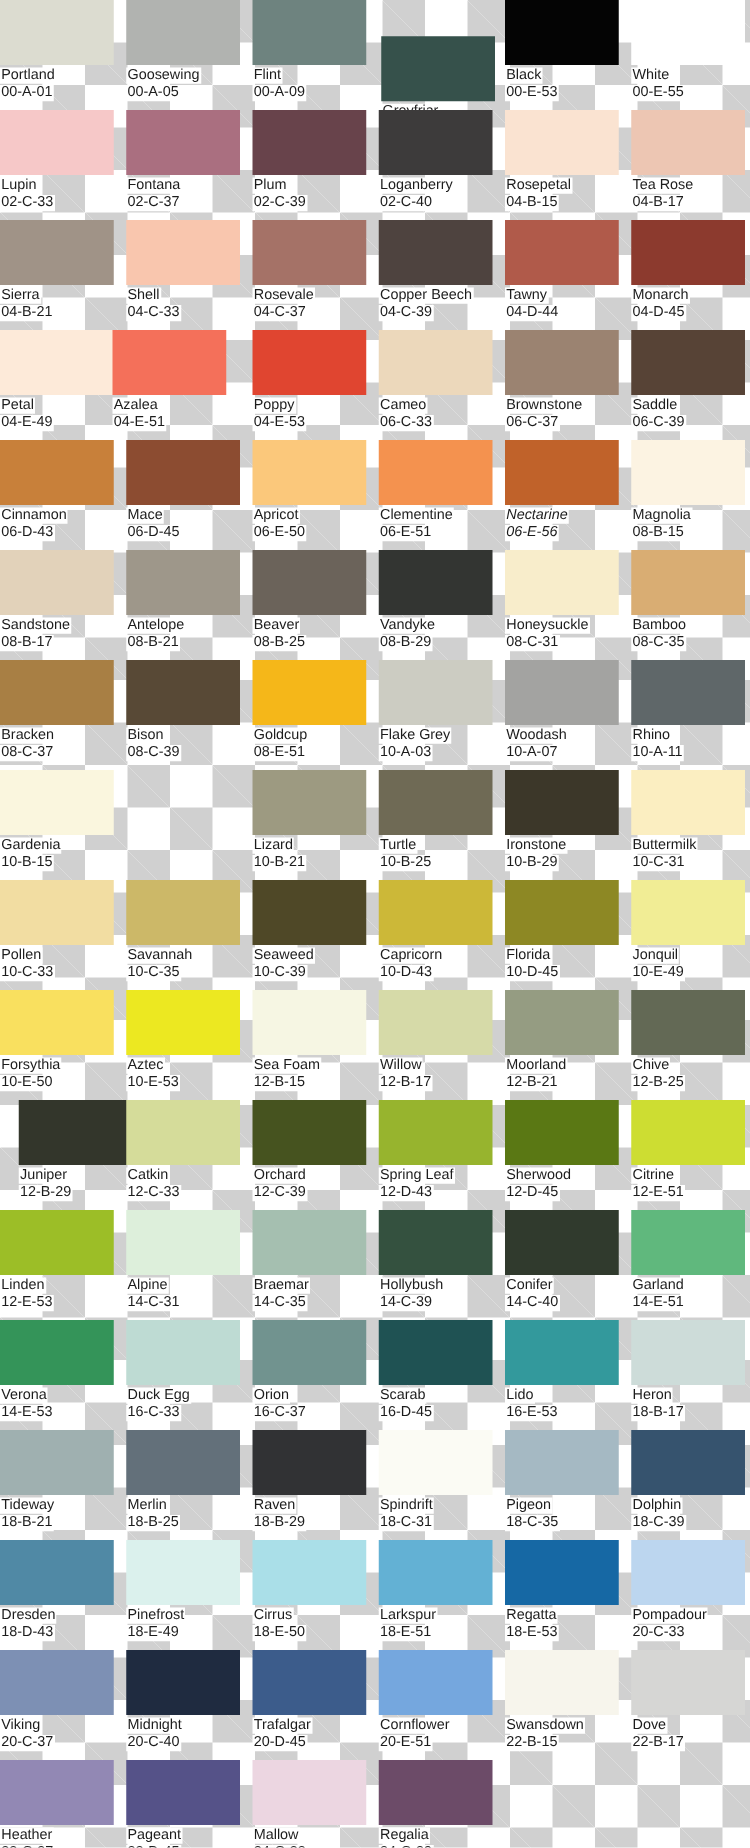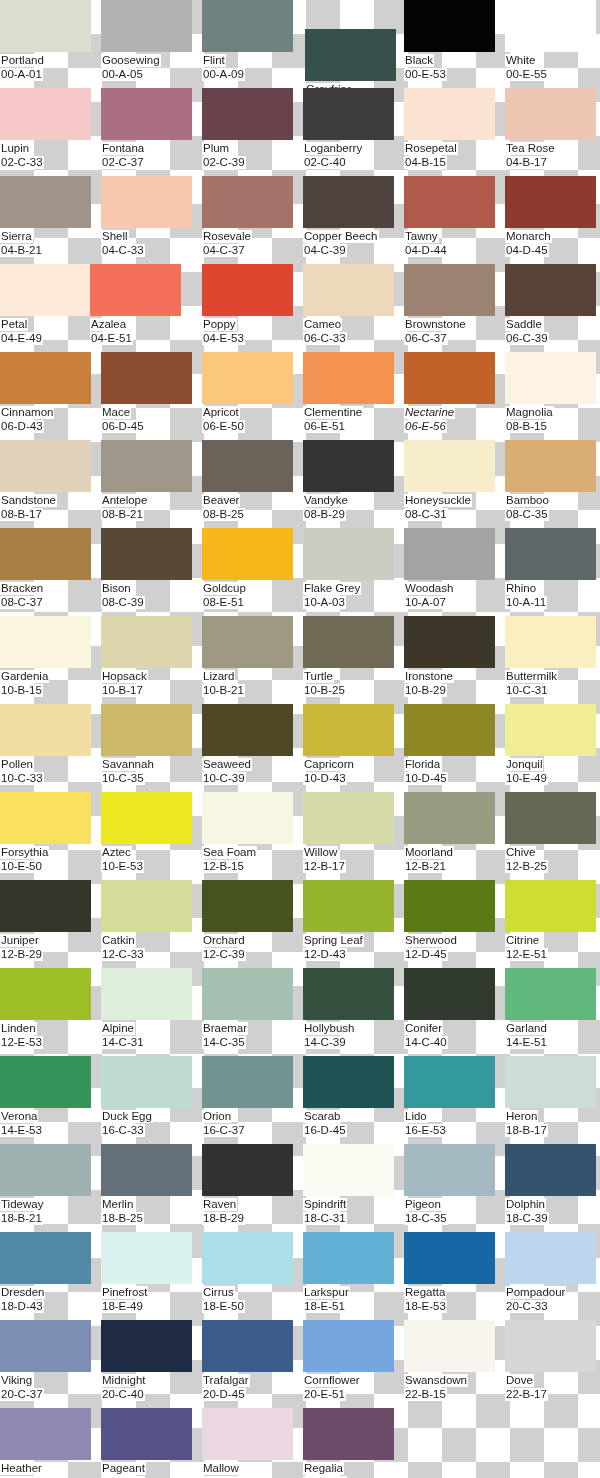--- a/index.html
+++ b/index.html
@@ -268,25 +268,20 @@
     <div class="cell" style="left: 505px; top: 528px;">
       <div class="chip" title="Rhino" style="width: 91px; height: 52px; background-color: rgb(95, 103, 105);"></div>
       <div class="lbl lbl-name">Rhino</div>
       <div class="lbl lbl-code">10-A-11</div>
     </div>
     <div class="cell" style="left: 0px; top: 616px;">
       <div class="chip" title="Gardenia" style="width: 91px; height: 52px; background-color: rgb(250, 246, 222);"></div>
       <div class="lbl lbl-name">Gardenia</div>
       <div class="lbl lbl-code">10-B-15</div>
     </div>
-    <div class="cell" style="left: 101px; top: 616px;">
-      <div class="chip" title="Hopsack" style="width: 91px; height: 52px; background-color: rgb(221, 213, 171);"></div>
-      <div class="lbl lbl-name">Hopsack</div>
-      <div class="lbl lbl-code">10-B-17</div>
-    </div>
     <div class="cell" style="left: 202px; top: 616px;">
       <div class="chip" title="Lizard" style="width: 91px; height: 52px; background-color: rgb(157, 154, 129);"></div>
       <div class="lbl lbl-name">Lizard</div>
       <div class="lbl lbl-code">10-B-21</div>
     </div>
     <div class="cell" style="left: 303px; top: 616px;">
       <div class="chip" title="Turtle" style="width: 91px; height: 52px; background-color: rgb(111, 106, 85);"></div>
       <div class="lbl lbl-name">Turtle</div>
       <div class="lbl lbl-code">10-B-25</div>
     </div>
@@ -353,21 +348,21 @@
     <div class="cell" style="left: 404px; top: 792px;">
       <div class="chip" title="Moorland" style="width: 91px; height: 52px; background-color: rgb(149, 156, 130);"></div>
       <div class="lbl lbl-name">Moorland</div>
       <div class="lbl lbl-code">12-B-21</div>
     </div>
     <div class="cell" style="left: 505px; top: 792px;">
       <div class="chip" title="Chive" style="width: 91px; height: 52px; background-color: rgb(99, 105, 85);"></div>
       <div class="lbl lbl-name">Chive</div>
       <div class="lbl lbl-code">12-B-25</div>
     </div>
-    <div class="cell" style="left: 0px; top: 880px; padding-left: 28px;">
+    <div class="cell" style="left: 15px; top: 880px; padding-left: 28px;">
       <div class="chip" title="Juniper" style="width: 91px; height: 52px; background-color: rgb(51, 54, 43);"></div>
       <div class="lbl lbl-name">Juniper</div>
       <div class="lbl lbl-code">12-B-29</div>
     </div>
     <div class="cell" style="left: 101px; top: 880px;">
       <div class="chip" title="Catkin" style="width: 91px; height: 52px; background-color: rgb(213, 220, 154);"></div>
       <div class="lbl lbl-name">Catkin</div>
       <div class="lbl lbl-code">12-C-33</div>
     </div>
     <div class="cell" style="left: 202px; top: 880px;">

